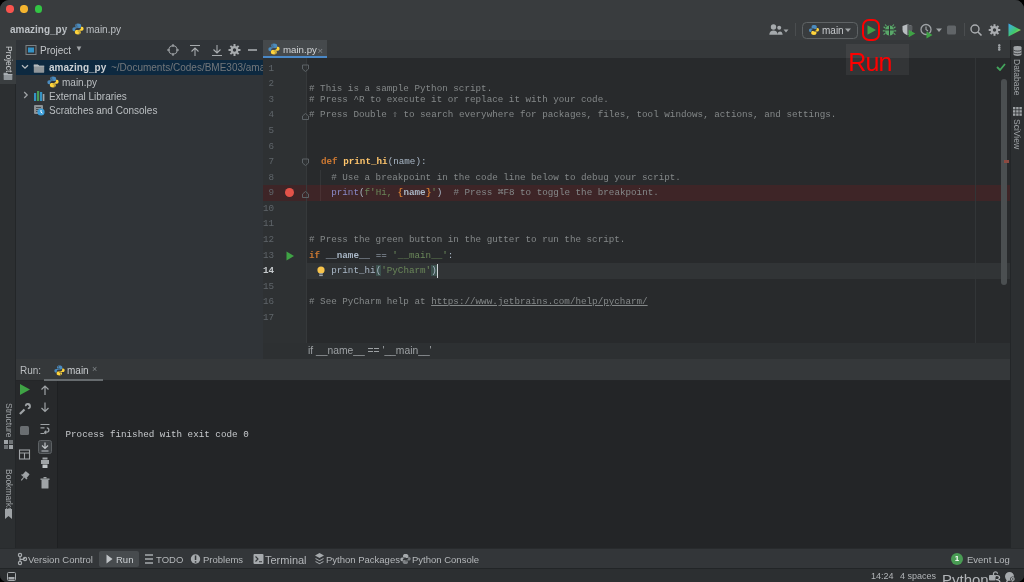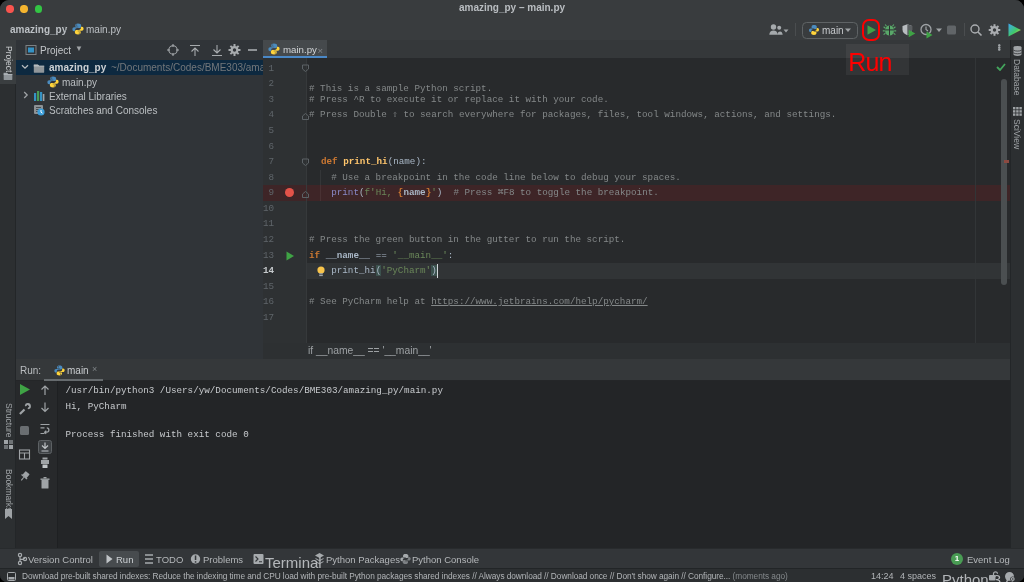--- a/index.html
+++ b/index.html
@@ -32,21 +32,20 @@
         <path fill="#90969a" d="M0.8 2.2h4l1.3 1.5h5.1v6.5c0 .3-.2.5-.5.5H1.3c-.3 0-.5-.2-.5-.5z"></path>
           <path fill="#b6bcc0" d="M0.8 4.6h10.4v-0.9H6.1l-0.6-0.7H0.8z"></path>
       </symbol>
     </defs>
   </svg>
 
   <div class="abs" style="left:0;top:0;width:1024px;height:18px;background:#393c3e;"></div>
   <div class="abs" style="left:6.2px;top:5.4px;width:7.4px;height:7.4px;border-radius:50%;background:#f9544e;"></div>
   <div class="abs" style="left:20.4px;top:5.4px;width:7.4px;height:7.4px;border-radius:50%;background:#f5b52f;"></div>
   <div class="abs" style="left:34.8px;top:5.4px;width:7.4px;height:7.4px;border-radius:50%;background:#33c544;"></div>
-  <div class="abs" style="left:0;top:2px;width:1024px;text-align:center;font-size:10px;font-weight:bold;color:#b9bdc1;">amazing_py – main.py</div>
 
   <div class="abs" style="left:0;top:18px;width:1024px;height:22px;background:#393c3e;"></div>
   <div class="abs ui" style="left:10px;top:23.5px;font-weight:bold;color:#bcc0c4;">amazing_py</div>
   <div class="abs" style="left:64px;top:23px;color:#85898c;font-size:10px;">›</div>
   <div class="abs" id="nav-py" style="left:72px;top:23px;">
       <svg width="12" height="12">
         <use href="#pyl"></use>
       </svg>
     </div>
   <div class="abs ui" style="left:86px;top:23.5px;color:#bcc0c4;">main.py</div>
@@ -275,21 +274,21 @@
       <div class="num" style="left:0;top:205.1px;font-weight:bold;color:#c6cacd;">14</div>
       <div class="num" style="left:0;top:220.7px;">15</div>
       <div class="num" style="left:0;top:236.2px;">16</div>
       <div class="num" style="left:0;top:251.8px;">17</div>
     </div>
     <div id="code">
       <div class="codeline cm" style="top:2.7px;margin-top:20px;"># This is a sample Python script.</div>
       <div class="codeline cm" style="top:33.9px;"># Press ^R to execute it or replace it with your code.</div>
       <div class="codeline cm" style="top:49.4px;"># Press Double ⇧ to search everywhere for packages, files, tool windows, actions, and settings.</div>
       <div class="codeline" style="top:96.1px;padding-left:12px;"><span class="kw">def </span><span class="fn">print_hi</span>(name):</div>
-      <div class="codeline cm" style="top:111.7px;">    # Use a breakpoint in the code line below to debug your spaces.</div>
+      <div class="codeline cm" style="top:111.7px;">    # Use a breakpoint in the code line below to debug your script.</div>
       <div class="codeline" style="top:127.3px;">    <span class="bi">print</span>(<span class="st">f'Hi, </span><span class="kw">{</span><span style="color:#a9b7c6;font-weight:bold;">name</span><span class="kw">}</span><span class="st">'</span>)  <span class="cm"># Press ⌘F8 to toggle the breakpoint.</span></div>
       <div class="codeline cm" style="top:174px;"># Press the green button in the gutter to run the script.</div>
       <div class="codeline" style="top:189.5px;"><span class="kw">if </span><span style="font-weight:bold;">__name__</span> == <span class="st">'__main__'</span>:</div>
       <div class="codeline" style="top:205.1px;">    print_hi<span style="background:#3b514d;">(</span><span class="st">'PyCharm'</span><span style="background:#3b514d;">)</span></div>
       <div class="codeline cm" style="top:236.2px;"># See PyCharm help at <span style="text-decoration:underline;">https://www.jetbrains.com/help/pycharm/</span></div>
     </div>
     <div class="abs" style="left:57px;top:112px;width:1px;height:31px;background:rgba(255,255,255,0.06);"></div>
 
     <svg class="abs" style="left:37px;top:0;" width="11" height="145" viewBox="0 0 11 145">
       <g fill="none" stroke="#5c6266" stroke-width="1">
@@ -401,22 +400,20 @@
         <rect x="26.5" y="76.5" width="5" height="2"></rect>
         <rect x="26.5" y="83.5" width="5" height="3.5" fill="#c0c4c7"></rect>
       </g>
       <g fill="#9fa3a6">
         <rect x="25.5" y="99" width="7" height="8.5" rx="0.5"></rect>
         <rect x="24.5" y="97.5" width="9" height="1.4"></rect>
         <rect x="27.5" y="96" width="3" height="1.4"></rect>
       </g>
     </svg>
 
-    <div class="abs mono" style="left:49.5px;top:24px;font-size:9.25px;line-height:15.5px;color:#c7cacd;white-space:pre;">/usr/bin/python3 /Users/yw/Documents/Codes/BME303/amazing_py/main.py
-Hi, PyCharm</div>
     <div class="abs mono" style="left:49.5px;top:70px;font-size:9.25px;color:#c7cacd;white-space:pre;">Process finished with exit code 0</div>
   </div>
 
   <div class="abs" id="bottombar" style="left:0;top:548px;width:1024px;height:20px;background:#333639;border-top:1px solid #282b2d;box-sizing:border-box;padding-left:36px;">
     <div class="abs" style="left:99px;top:2px;width:40px;height:16px;background:#474b4e;border-radius:2px;"></div>
     <svg class="abs" style="left:0;top:0;" width="1024" height="20" viewBox="0 0 1024 20">
       <g stroke="#a6aaad" stroke-width="1.2" fill="none">
         <circle cx="20" cy="6" r="1.6"></circle>
           <circle cx="20" cy="14" r="1.6"></circle>
           <circle cx="25" cy="10" r="1.6"></circle>
@@ -444,36 +441,35 @@
           <g transform="scale(0.92)">
         <path fill="#a6aaad" d="M6 .6C4.2.6 3.3 1.3 3.3 2.5v1.2h3v.6H2.2C1.1 4.3.4 5.1.4 6.3c0 1.2.6 2 1.7 2h1V6.9c0-1 .9-1.9 2-1.9h2.3c.9 0 1.7-.7 1.7-1.6v-.9C9.1 1.3 7.9.6 6 .6z"></path>
         <path fill="#7d8184" d="M6 11.4c1.8 0 2.7-.7 2.7-1.9V8.3h-3v-.6h4.1c1.1 0 1.8-.8 1.8-2 0-1.2-.6-2-1.7-2h-1v1.4c0 1-.9 1.9-2 1.9H4.6c-.9 0-1.7.7-1.7 1.6v.9c0 1.2 1.2 1.9 3.1 1.9z"></path>
       </g>
         </g>
     </svg>
     <div class="abs" style="left:28px;top:4.5px;font-size:9.5px;color:#b4b7ba;">Version Control</div>
     <div class="abs" style="left:116px;top:4.5px;font-size:9.5px;color:#ccd0d3;">Run</div>
     <div class="abs" style="left:156px;top:4.5px;font-size:9.5px;color:#b4b7ba;">TODO</div>
     <div class="abs" style="left:203px;top:4.5px;font-size:9.5px;color:#b4b7ba;">Problems</div>
-    <div class="abs" style="left:265px;top:4.5px;font-size:15px;color:#b4b7ba;">Terminal</div>
+    <div class="abs" style="left:265px;top:4.5px;font-size:11px;color:#b4b7ba;">Terminal</div>
     <div class="abs" style="left:326px;top:4.5px;font-size:9.5px;color:#b4b7ba;">Python Packages</div>
     <div class="abs" style="left:412px;top:4.5px;font-size:9.5px;color:#b4b7ba;">Python Console</div>
     <div class="abs" style="left:951px;top:3.5px;width:12px;height:12px;border-radius:50%;background:#499c54;"></div>
     <div class="abs" style="left:951px;top:5px;width:12px;text-align:center;font-size:8px;font-weight:bold;color:#fff;">1</div>
     <div class="abs" style="left:967px;top:4.5px;font-size:9.5px;color:#b4b7ba;">Event Log</div>
   </div>
 
   <div class="abs" id="statusbar" style="left:0;top:568px;width:1024px;height:14px;background:#2c2f31;border-top:1px solid #222527;box-sizing:border-box;">
     <div class="abs" id="sb-icon" style="left:7px;top:2.5px;">
         <svg width="9" height="9" viewBox="0 0 9 9">
           <rect x="0.5" y="0.5" width="8" height="8" rx="1" fill="none" stroke="#a6aaad" stroke-width="1"></rect>
           <rect x="1.5" y="5" width="6" height="2.5" fill="#a6aaad"></rect>
         </svg>
       </div>
-    <div class="abs" style="left:22px;top:2px;font-size:8.3px;letter-spacing:-0.05px;color:#b2b5b8;white-space:nowrap;">Download pre-built shared indexes: Reduce the indexing time and CPU load with pre-built Python packages shared indexes // Always download // Download once // Don't show again // Configure... <span style="color:#85898c;">(moments ago)</span></div>
     <div class="abs" style="left:871px;top:2px;font-size:9px;color:#b2b5b8;">14:24</div>
     <div class="abs" style="left:900px;top:2px;font-size:9px;color:#b2b5b8;">4 spaces</div>
     <div class="abs" style="left:942px;top:2px;font-size:15px;color:#b2b5b8;">Python 3.8</div>
     <div class="abs" id="sb-lock" style="left:988px;top:2px;">
         <svg width="10" height="10" viewBox="0 0 10 10">
           <rect x="1" y="4" width="6.5" height="5.5" rx="0.8" fill="#a6aaad"></rect>
           <path d="M5.5 4V2.8a2 2 0 0 1 4 0" stroke="#a6aaad" stroke-width="1.2" fill="none"></path>
         </svg>
       </div>
     <div class="abs" id="sb-hector" style="left:1004px;top:1.5px;">

